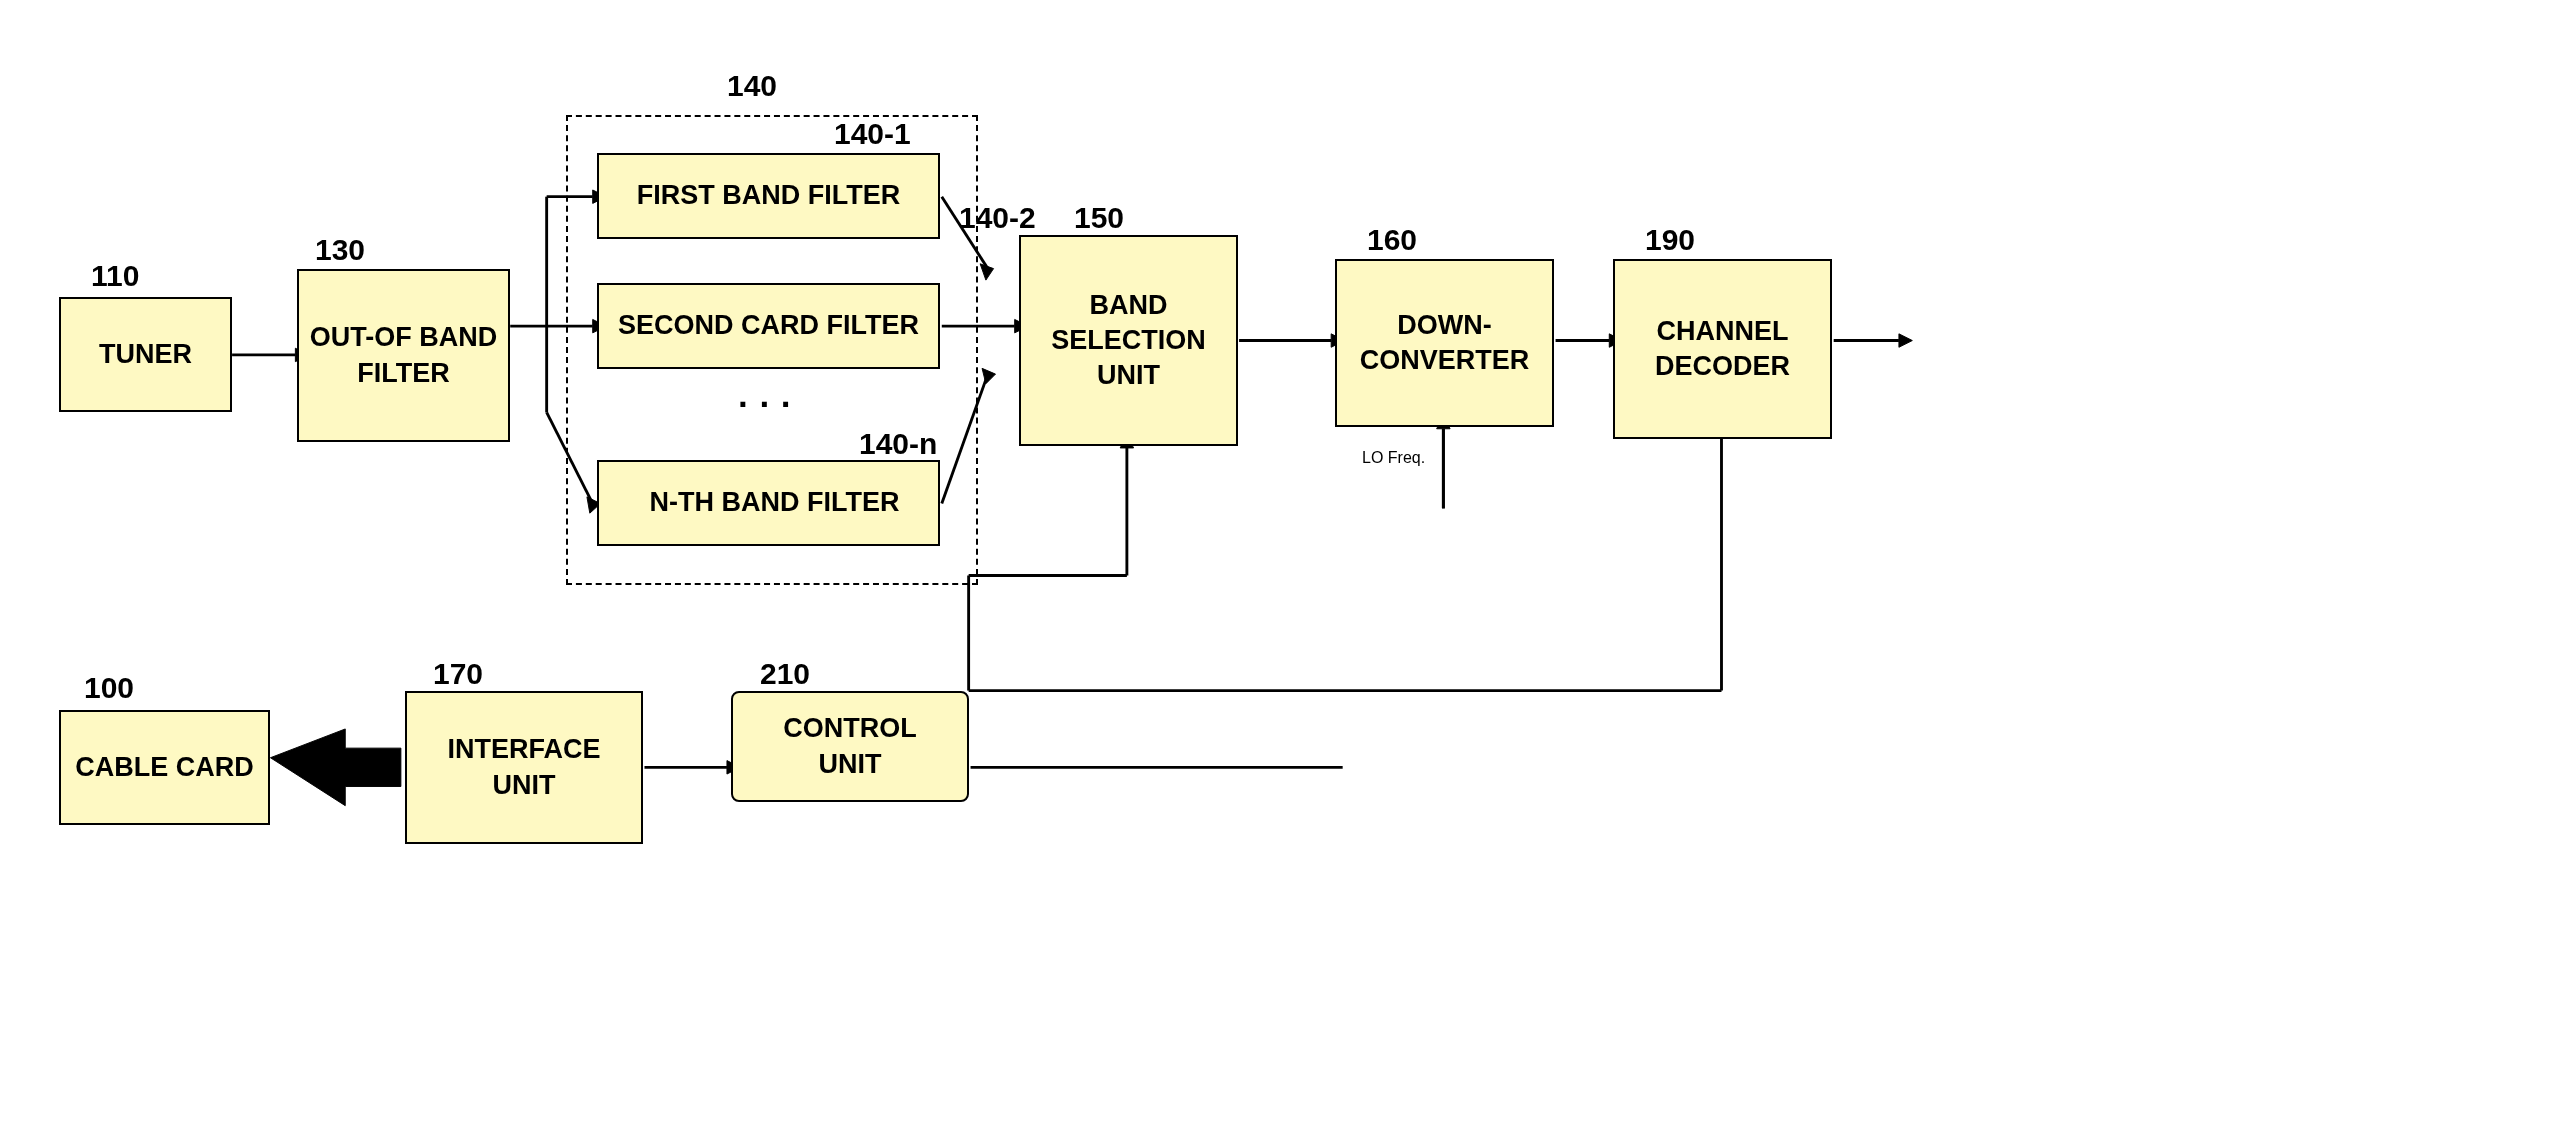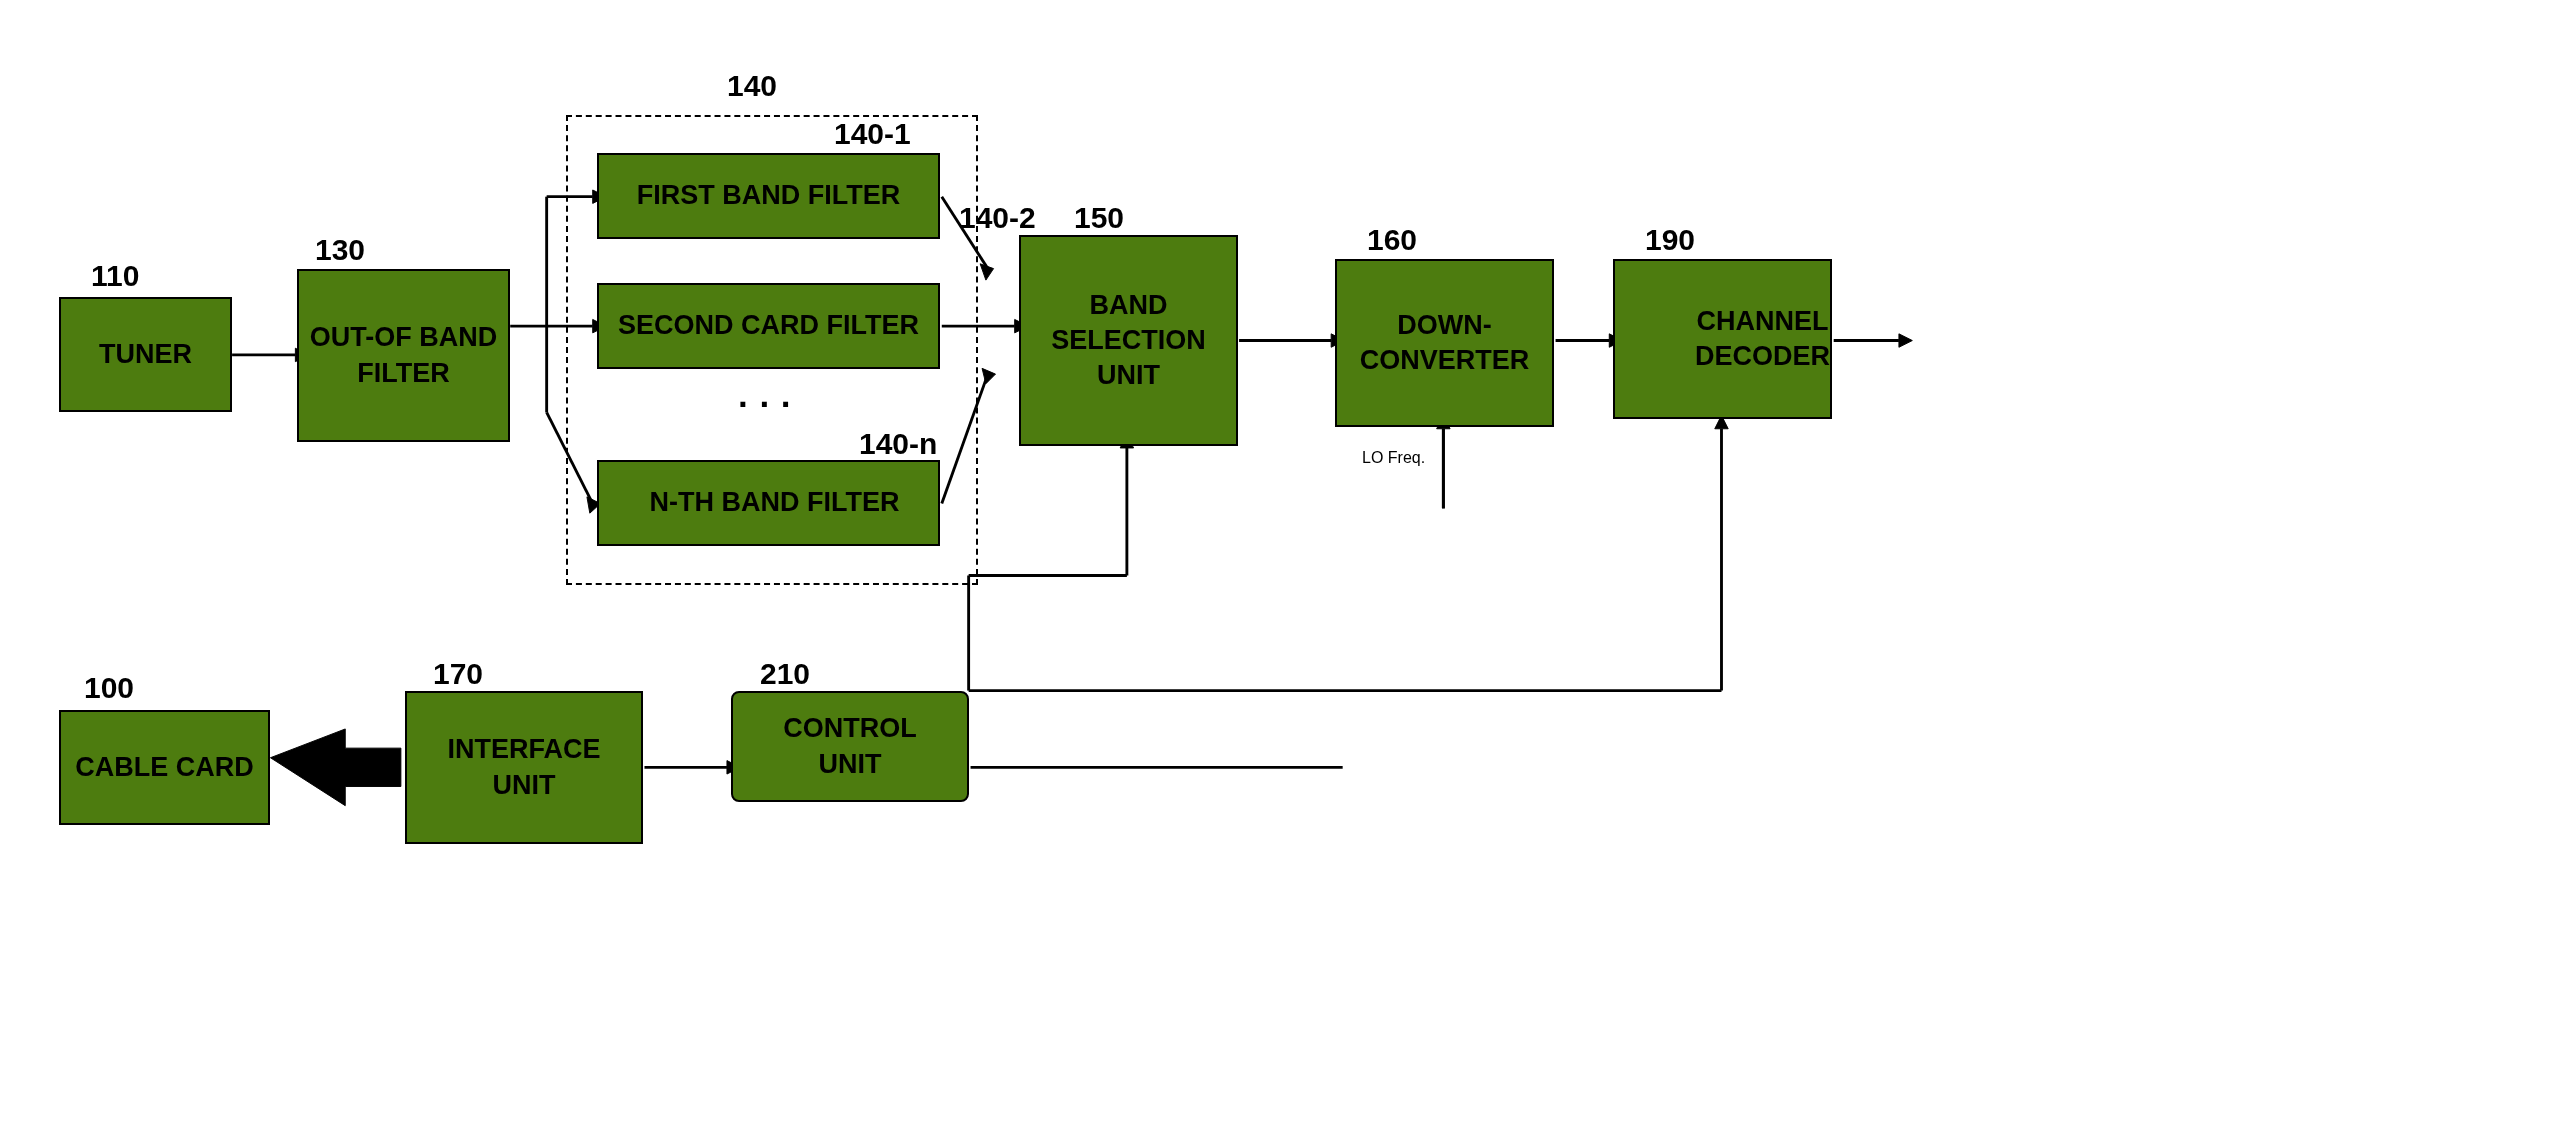--- a/index.html
+++ b/index.html
@@ -12,21 +12,21 @@
       position: relative;
     }
     .diagram {
       position: relative;
       width: 2576px;
       height: 1128px;
     }
     .block {
       position: absolute;
       border: 2.9px solid #000;
-      background: #4d7c0f;
+      background: #fef9c3;
       display: flex;
       align-items: center;
       justify-content: center;
       text-align: center;
       font-size: 27px;
       font-weight: bold;
       line-height: 1.3;
     }
     .label {
       position: absolute;
@@ -150,21 +150,21 @@
   </div>
 
   <div class="block" style="left:1019px; top:235px; width:219px; height:211px;">
     <span>BAND<br>SELECTION<br>UNIT</span>
   </div>
 
   <div class="block" style="left:1335px; top:259px; width:219px; height:168px;">
     <span>DOWN-<br>CONVERTER</span>
   </div>
 
-  <div class="block" style="left:1613px; top:259px; width:219px; height:160px;justify-content:flex-end;">
+  <div class="block" style="left:1613px; top:259px; width:219px; height:180px;">
     <span>CHANNEL<br>DECODER</span>
   </div>
 
   <div class="block" style="left:59px; top:710px; width:211px; height:115px;">
     <span>CABLE CARD</span>
   </div>
 
   <div class="block" style="left:405px; top:691px; width:238px; height:153px;">
     <span>INTERFACE<br>UNIT</span>
   </div>

